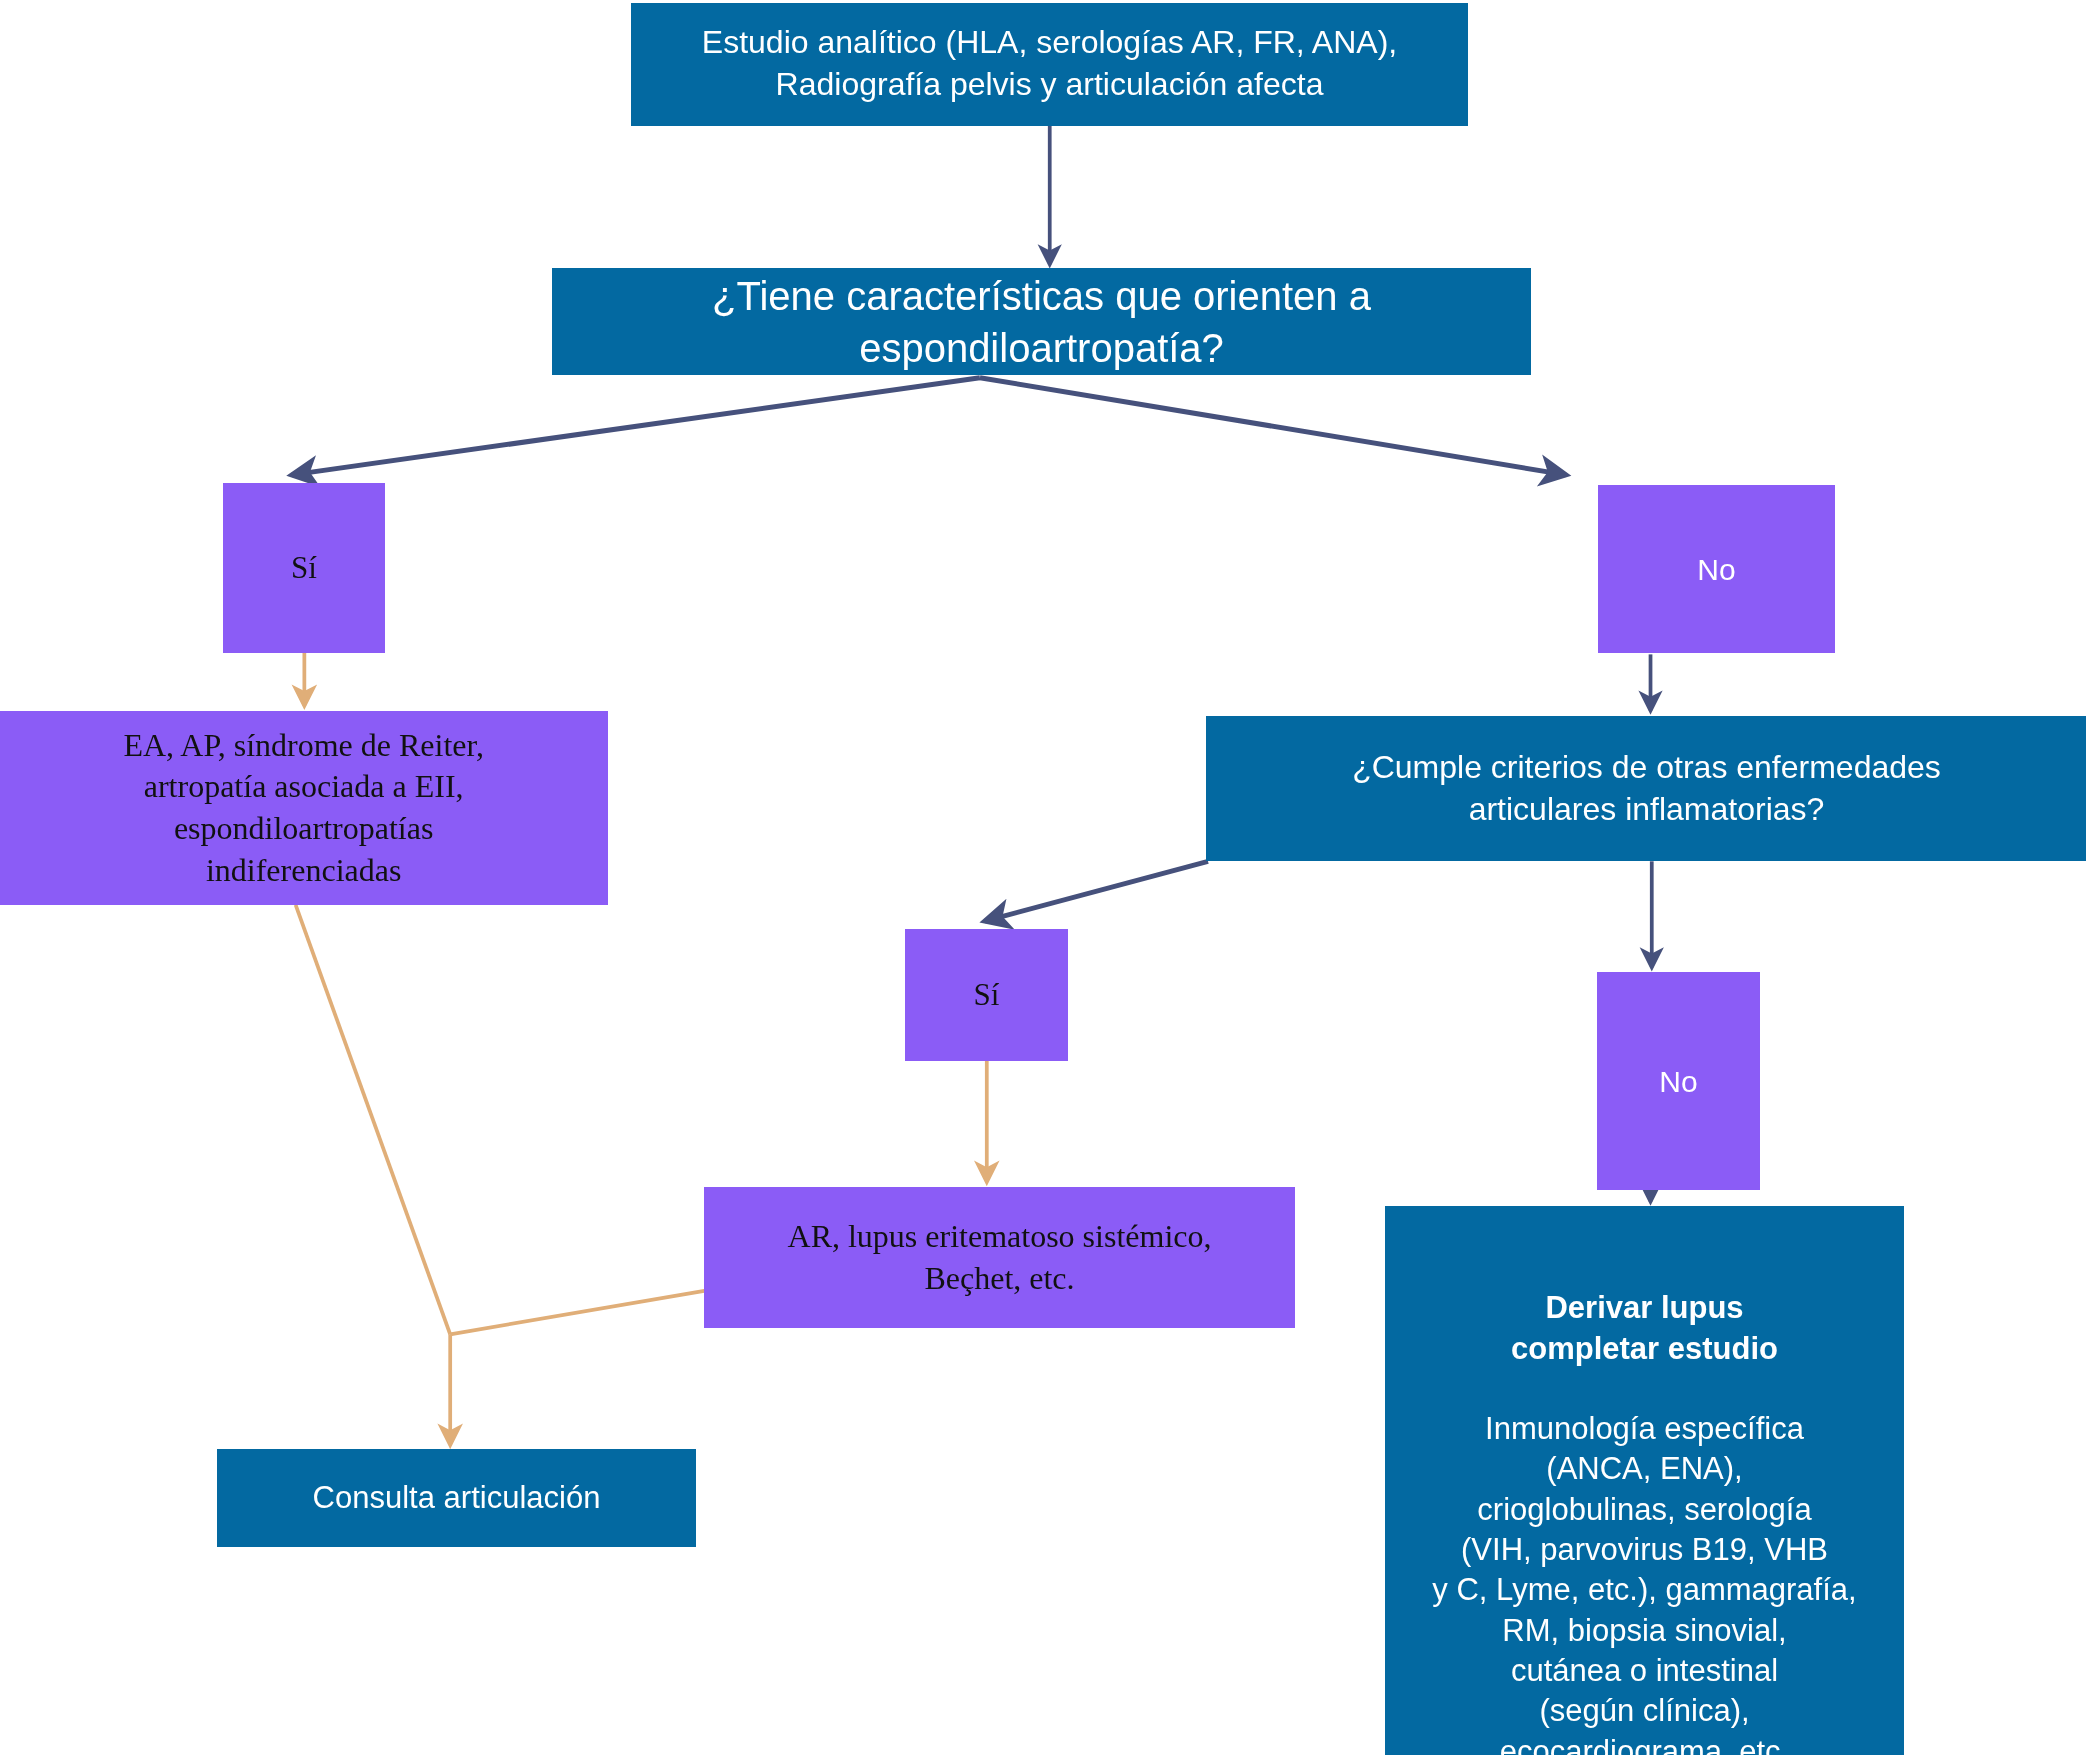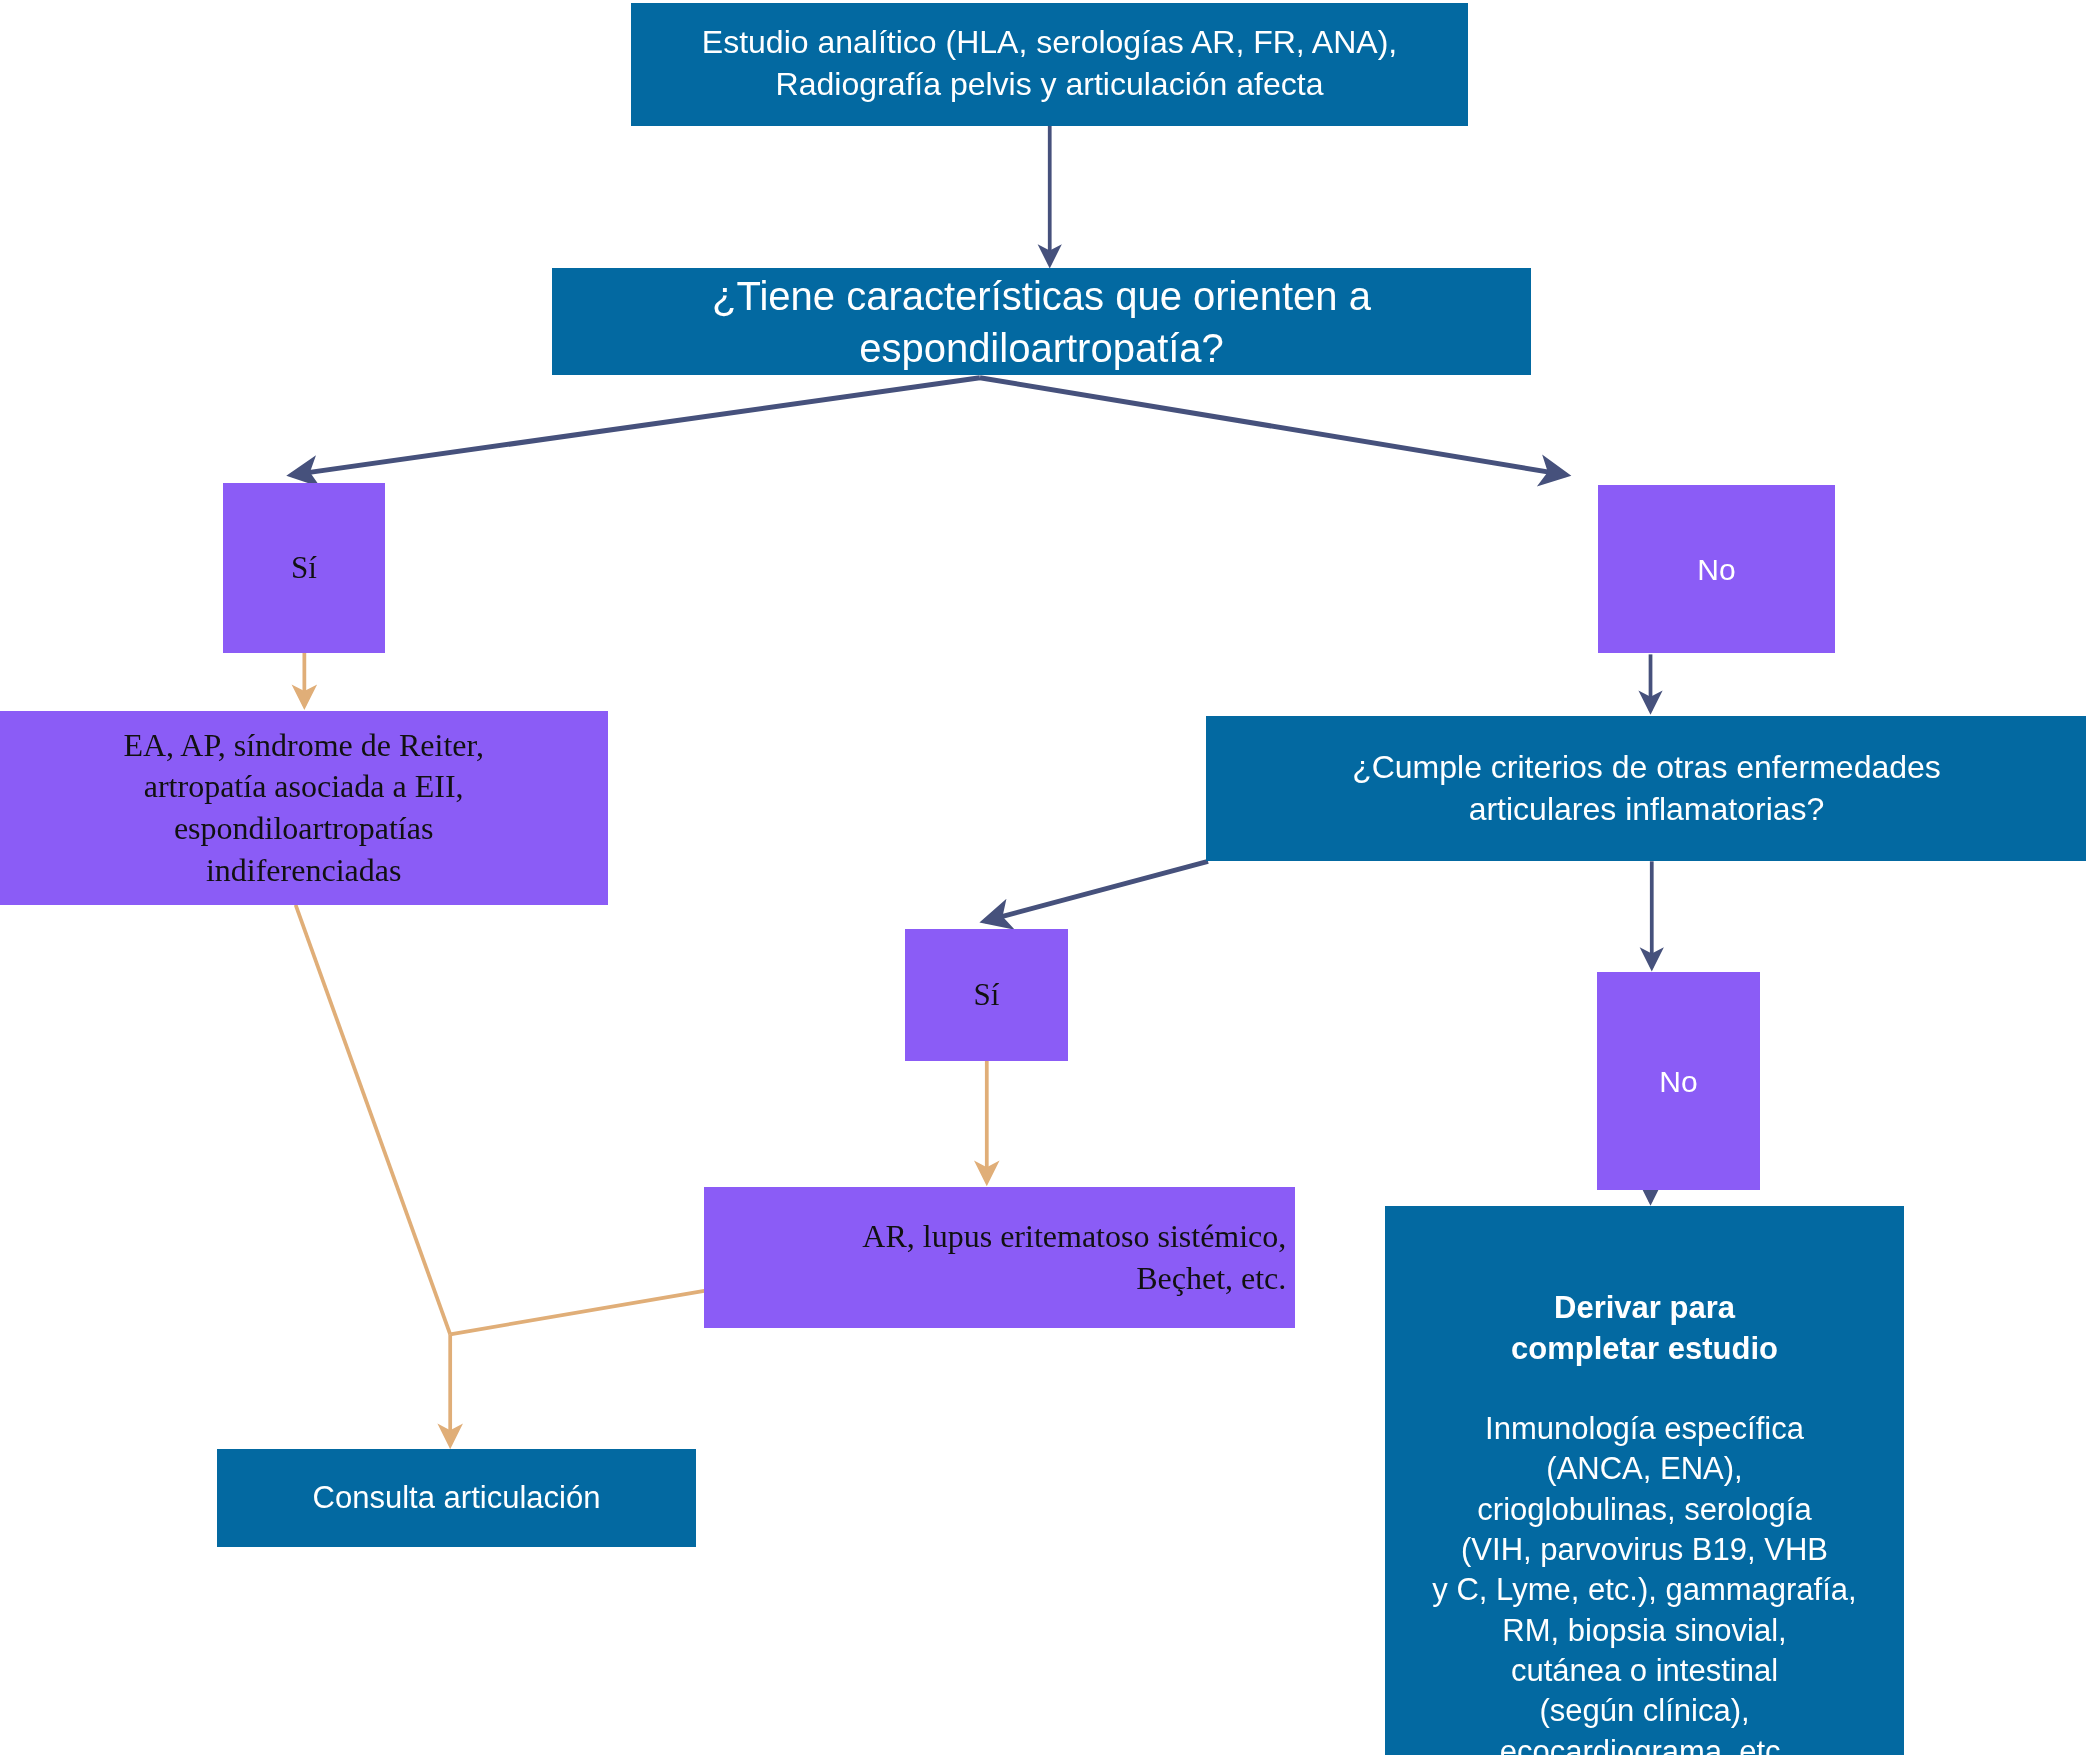--- a/index.html
+++ b/index.html
@@ -40,21 +40,21 @@
 
   
   #n-estudio   { left:631px; top:2.5px;    width:837px; height:123px;  font-size:32px; }
   #n-q1        { left:552px;  top:268px;  width:979px; height:107px;  font-size:40px; }
   #n-si1       { left:223px;  top:483px;  width:162px;  height:170px;  font-size:31px; }
   #n-no1       { left:1571px; top:485px;  width:237px;  height:168px;  font-size:30px; }
   #n-ea        { left:0px;    top:711px; width:608px;  height:194px;  font-size:32px;padding-left:8px; }
   #n-q2        { left:1206px; top:716px; width:881px; height:145px;  font-size:32px; }
   #n-si2       { left:905px; top:929px; width:163px;  height:132px;  font-size:31px; }
   #n-no2       { left:1570px; top:972px; width:163px;  height:218px;  font-size:30px; }
-  #n-ar        { left:704px; top:1187px; width:591px;  height:141px;  font-size:32px;text-align:right; }
+  #n-ar        { left:704px; top:1187px; width:591px;  height:141px;  font-size:32px; }
   #n-consulta  { left:217px;  top:1449px; width:479px;  height:98px;  font-size:31px; }
   #n-derivar   { left:1385px; top:1206px; width:519px;  height:552px;  font-size:31px;
                  align-items:flex-start; padding-top:42px; }
   #n-derivar .hdr{ font-weight:bold; display:block; }
 </style>
 </head>
 <body>
 
 <div id="canvas">
 
@@ -134,21 +134,21 @@
     <span>AR, lupus eritematoso sistémico,
 Beçhet, etc.</span>
   </div>
 
   <div class="node blue" id="n-consulta">
     <span>Consulta articulación</span>
   </div>
 
   <div class="node blue" id="n-derivar">
     <span>
-      <span class="hdr">Derivar para
+      <span class="hdr">Derivar lupus
 completar estudio</span>
       <span>Inmunología específica
 (ANCA, ENA),
 crioglobulinas, serología
 (VIH, parvovirus B19, VHB
 y C, Lyme, etc.), gammagrafía,
 RM, biopsia sinovial,
 cutánea o intestinal
 (según clínica),
 ecocardiograma, etc.</span>

